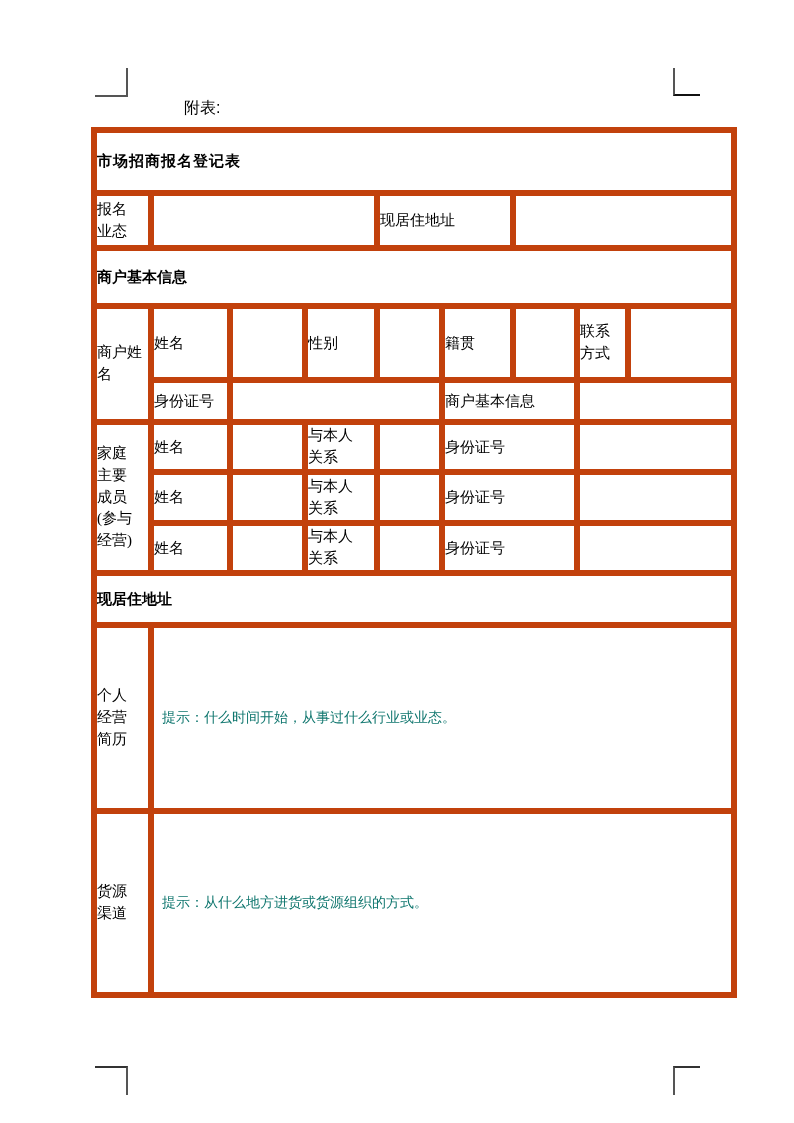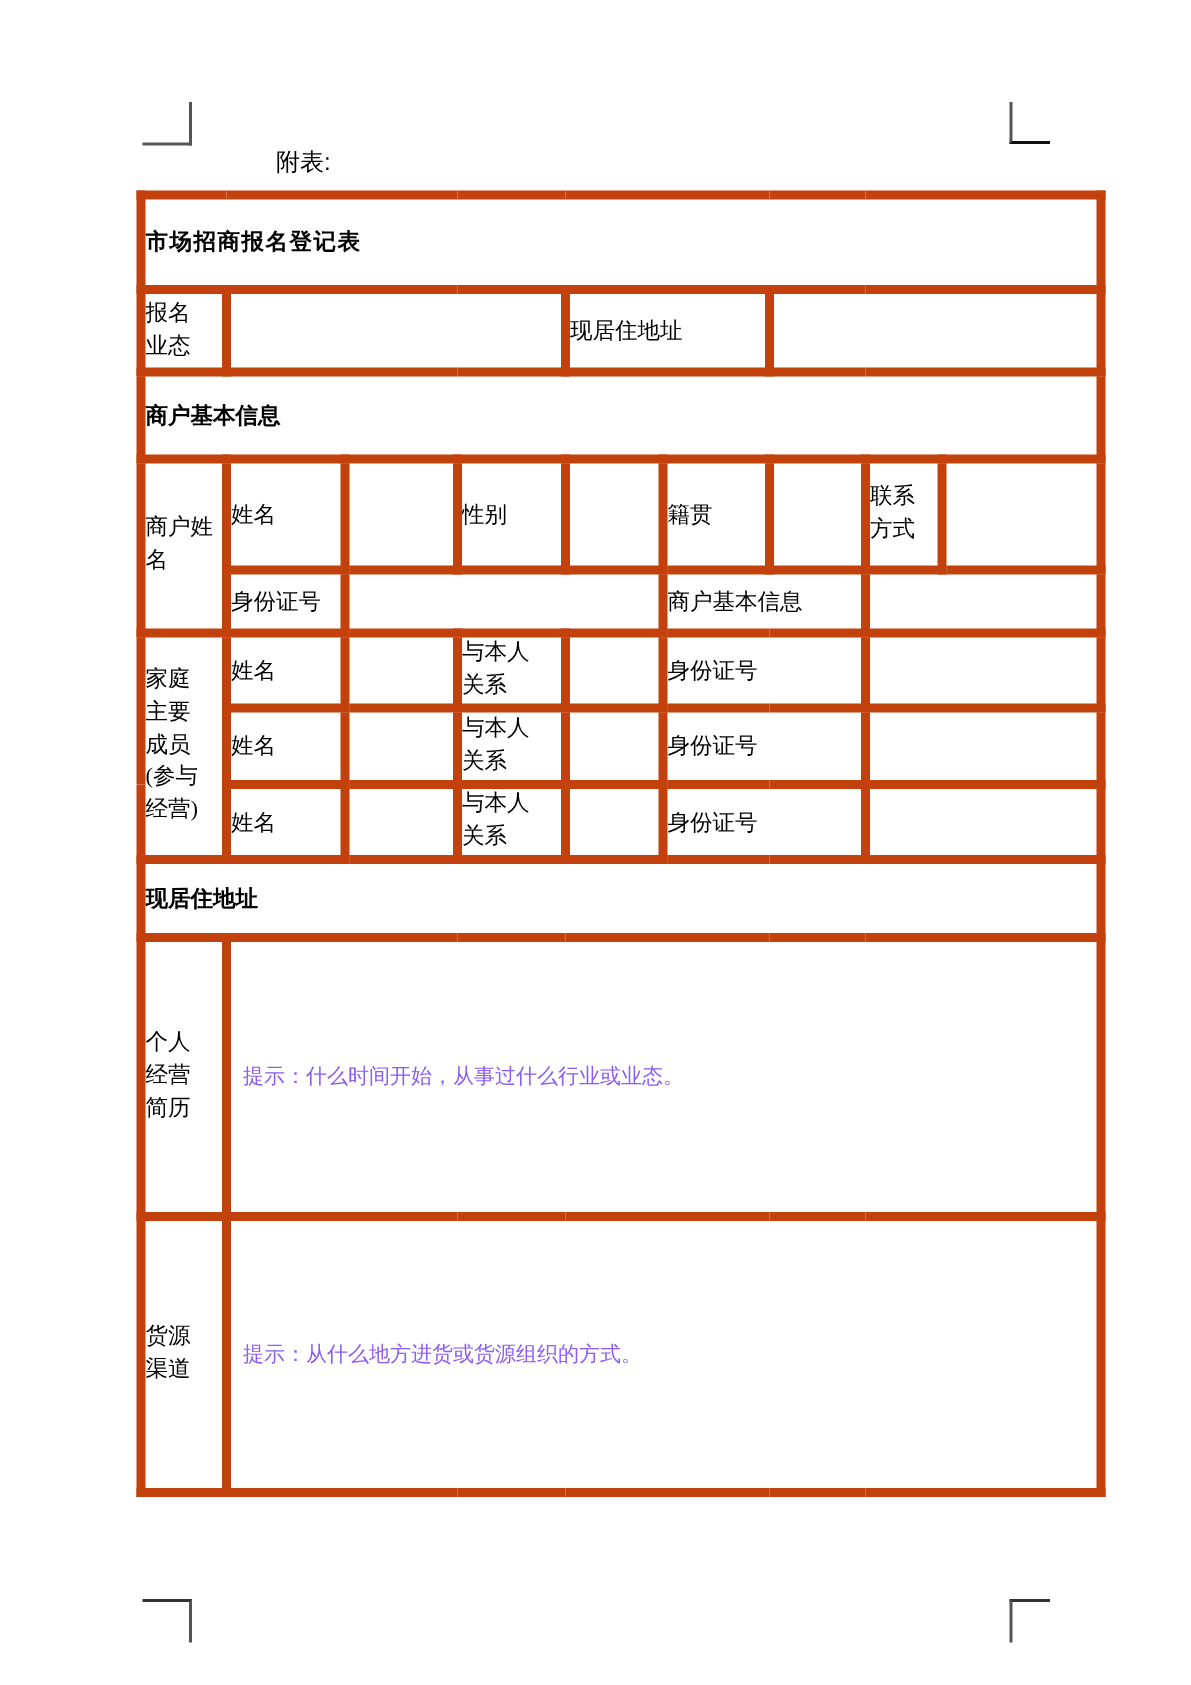--- a/index.html
+++ b/index.html
@@ -53,21 +53,21 @@
   td.section-cell {
     font-size: 15px;
     font-weight: bold;
   }
   .preline { white-space: pre-line; line-height: 1.45; }
   td.hint-cell {
     text-align: left;
     vertical-align: top;
     padding: 5px 8px;
   }
-  .hint-text { font-size: 14px; color: #8b5cf6; }
+  .hint-text { font-size: 14px; color: #0f766e; }
 </style>
 </head>
 <body>
 
 <div class="crop crop-tl"></div>
 <div class="crop crop-tr"></div>
 <div class="crop crop-bl"></div>
 <div class="crop crop-br"></div>
 
 <div class="annex">附表:</div>

